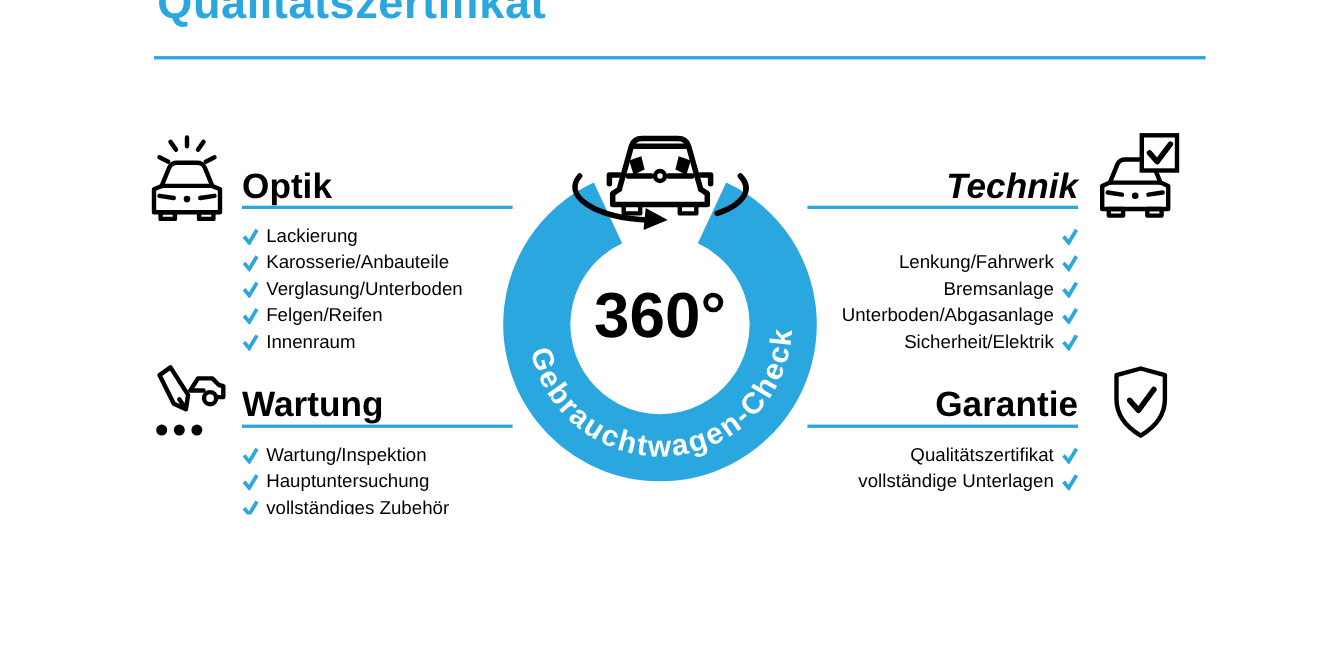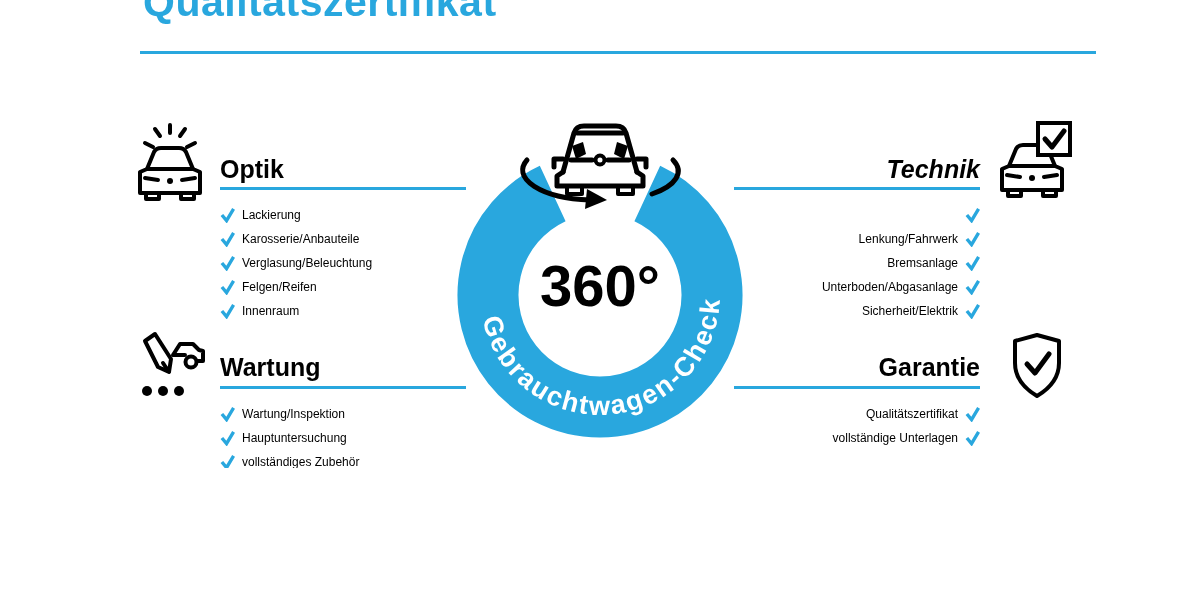--- a/index.html
+++ b/index.html
@@ -11,26 +11,26 @@
   .page{
     position:relative;width:1200px;height:468px;background:#fff;overflow:hidden;
     font-family:"Liberation Sans", sans-serif;color:var(--ink);
   }
   .title{
     position:absolute;left:143px;top:-21px;margin:0;
     font-size:41px;font-weight:bold;color:var(--accent);letter-spacing:.5px;white-space:nowrap;
   }
   .rule{position:absolute;left:140px;top:51px;width:956px;height:3px;background:var(--accent);}
   .sec-head{
-    position:absolute;margin:0;font-size:25px;font-weight:bold;color:var(--ink);
+    position:absolute;margin:0;font-size:32px;font-weight:bold;color:var(--ink);
     line-height:28px;white-space:nowrap;
   }
   .sec-line{position:absolute;height:3px;width:246px;background:var(--accent);}
   .items{position:absolute;margin:0;padding:0;list-style:none;}
-  .items li{height:24px;display:flex;align-items:center;gap:7px;font-size:12px;white-space:nowrap;}
+  .items li{height:24px;display:flex;align-items:center;gap:7px;font-size:17px;white-space:nowrap;}
   .items.right li{justify-content:flex-end;}
   .check{flex:0 0 auto;display:block;}
   .check polyline{fill:none;stroke:var(--accent);stroke-width:3.6;}
   .icon{position:absolute;}
   .ink-line{fill:none;stroke:var(--ink);stroke-width:4;stroke-linecap:round;stroke-linejoin:round;}
   .ink-thick{fill:none;stroke:var(--ink);stroke-width:5;stroke-linecap:round;stroke-linejoin:round;}
   .ink-fill{fill:var(--ink);stroke:none;}
   .white-box{fill:#fff;stroke:var(--ink);stroke-width:4;}
   .center-graphic{position:absolute;left:430px;top:110px;}
   .ring{fill:none;stroke:var(--accent);stroke-width:61;}
@@ -70,21 +70,21 @@
     <li>
       <svg class="check" width="15" height="16" viewBox="0 0 16 16">
           <polyline points="2,8 7,14 14.5,1.5"></polyline>
         </svg>
       <span>Karosserie/Anbauteile</span>
       </li>
     <li>
       <svg class="check" width="15" height="16" viewBox="0 0 16 16">
           <polyline points="2,8 7,14 14.5,1.5"></polyline>
         </svg>
-      <span>Verglasung/Beleuchtung</span>
+      <span>Verglasung/Unterboden</span>
       </li>
     <li>
       <svg class="check" width="15" height="16" viewBox="0 0 16 16">
           <polyline points="2,8 7,14 14.5,1.5"></polyline>
         </svg>
       <span>Felgen/Reifen</span>
       </li>
     <li>
       <svg class="check" width="15" height="16" viewBox="0 0 16 16">
           <polyline points="2,8 7,14 14.5,1.5"></polyline>

